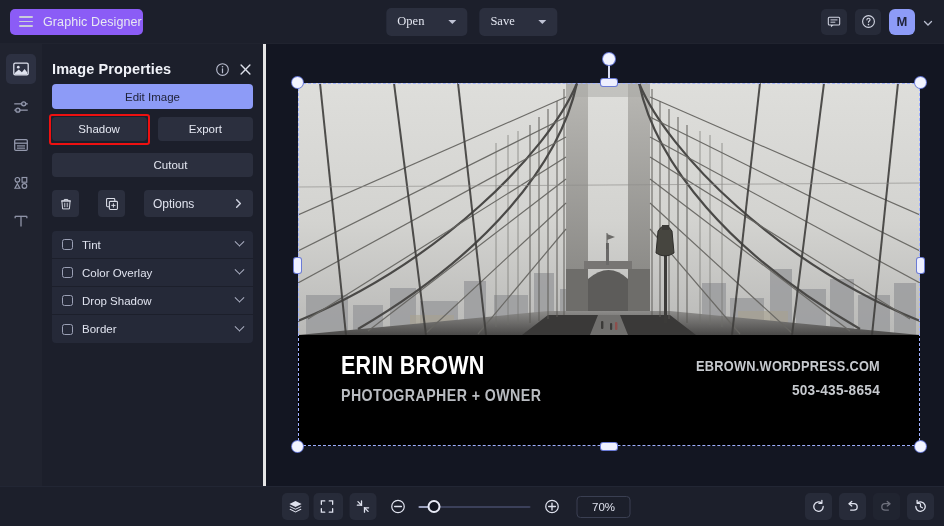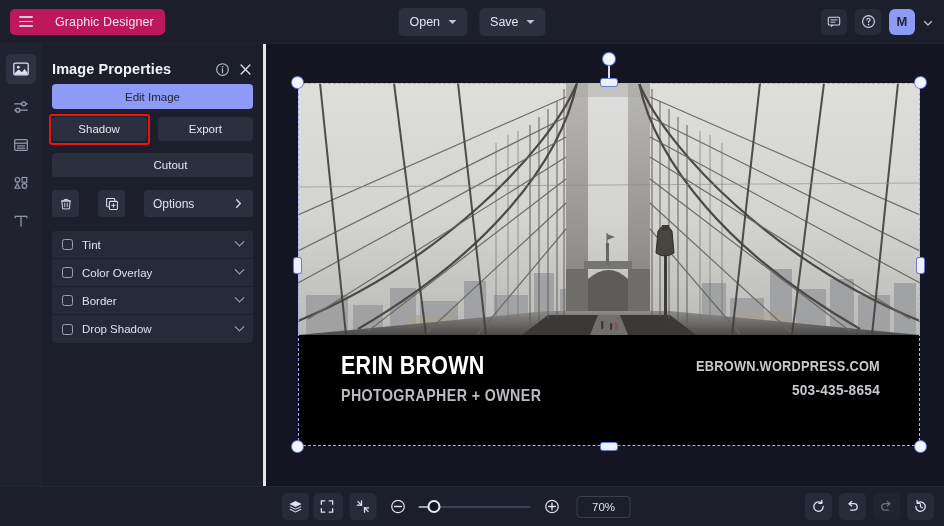--- a/index.html
+++ b/index.html
@@ -18,42 +18,42 @@
 
   
   .topbar {
     height: 44px; flex: 0 0 44px;
     background: #1c1f2b;
     display: flex; align-items: center;
     position: relative;
     border-bottom: 1px solid #20232f;
   }
   .brand {
-    display: flex; align-items: center; gap: 22px;
-    background: #be185d;
+    display: flex; align-items: center; gap: 10px;
+    background: #8b5cf6;
     border-radius: 5px;
     height: 26px;
     margin-left: 10px;
-    padding: 0 11px 0 9px;
+    padding: 0 1px 0 9px;
     cursor: pointer;
   }
   .brand-title { color: #e7e9f2; font-size: 12.5px; letter-spacing: .1px; }
   .hamburger { display: flex; flex-direction: column; gap: 3px; width: 14px; }
   .hamburger i { display: block; height: 1.6px; background: #c9ccda; border-radius: 1px; }
 
   .center-actions {
     position: absolute; left: 50%; transform: translateX(-50%);
     display: flex; gap: 12px; align-items: center;
   }
   .pill-btn {
     background: #2b2f3e; color: #e3e6f0;
     border: none; border-radius: 5px;
     height: 28px; padding: 0 11px;
-    font-size: 12.5px; font-family: Liberation Sans, sans-serif;
-    display: flex; align-items: center; gap: 8px;
+    font-size: 12.5px; font-family: Liberation Serif, serif;
+    display: flex; align-items: center; gap: 24px;
     cursor: pointer;
   }
   .caret { width: 0; height: 0; border-left: 4px solid transparent; border-right: 4px solid transparent; border-top: 4.5px solid #bfc3d4; display:inline-block; }
 
   .right-actions {
     position: absolute; right: 8px;
     display: flex; align-items: center; gap: 8px;
   }
   .icon-btn {
     width: 26px; height: 26px; border-radius: 5px;
@@ -456,27 +456,27 @@
         </div>
 
         <div class="acc-item">
           <span class="cbx"></span>
           <span class="acc-label">Color Overlay</span>
           <span class="chev-d"></span>
         </div>
 
         <div class="acc-item">
           <span class="cbx"></span>
-          <span class="acc-label">Border</span>
+          <span class="acc-label">Drop Shadow</span>
           <span class="chev-d"></span>
         </div>
 
         <div class="acc-item">
           <span class="cbx"></span>
-          <span class="acc-label">Drop Shadow</span>
+          <span class="acc-label">Border</span>
           <span class="chev-d"></span>
         </div>
       </div>
     </div>
 
     <div class="canvas-wrap">
 
       <div class="selection">
 
         <div class="artboard">

